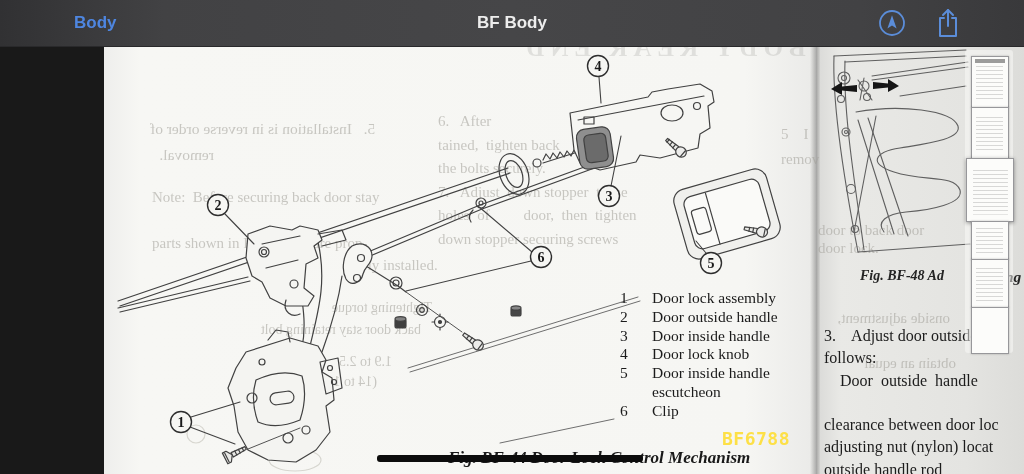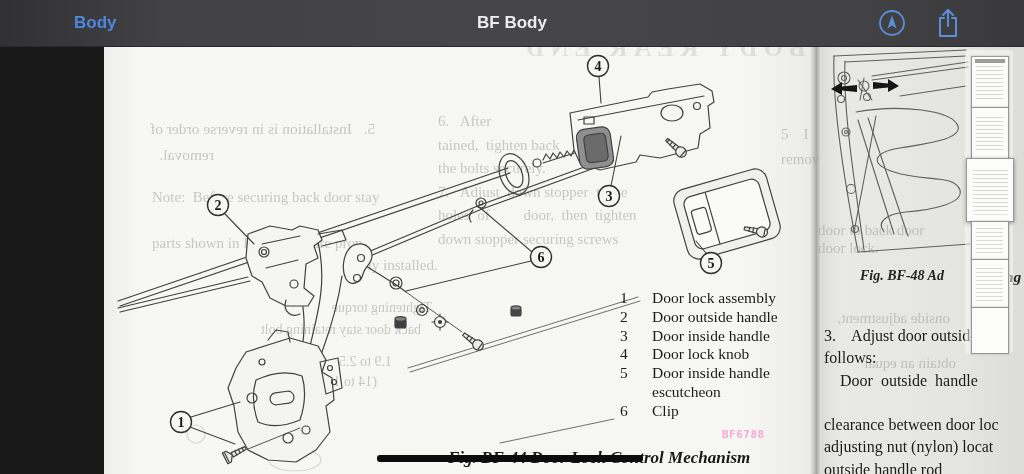--- a/index.html
+++ b/index.html
@@ -26,21 +26,21 @@
     background:linear-gradient(to right,rgba(0,0,0,0),rgba(0,0,0,0.25) 60%,rgba(0,0,0,0.04));}
   .overlay-svg{position:absolute;left:0;top:0;width:1024px;height:428px;pointer-events:none;}
   
   .abs{position:absolute;}
   .heading{left:155px;top:20px;font-family:"Liberation Sans",sans-serif;font-weight:700;
     font-size:17px;letter-spacing:.3px;word-spacing:4px;color:#141414;}
   .plist{left:620px;top:243px;font-size:15.5px;line-height:18.8px;color:#1b1b1b;}
   .plist-row{display:flex;}
   .pnum{width:32px;}
   .figcode{left:722px;top:382px;font-family:"DejaVu Sans Mono",monospace;font-weight:700;
-    font-size:11px;letter-spacing:.5px;color:#f9a8d4;}
+    font-size:18px;letter-spacing:.5px;color:#fde047;}
   .caption{left:448px;top:402px;font-style:italic;font-weight:700;font-size:17px;color:#191919;z-index:5;}
   .cap-bar{left:377px;top:409px;width:266px;height:7px;background:#0c0c0c;border-radius:3px;z-index:6;}
   .r-caption{left:860px;top:222px;font-style:italic;font-weight:700;font-size:14px;color:#242424;}
   .r-caption-tail{left:1005px;top:222px;font-style:italic;font-weight:700;font-size:15.5px;color:#242424;}
   .r-para{left:824px;top:279px;font-size:16px;line-height:22.3px;color:#1c1c1c;white-space:pre;}
   
   .ghost{position:absolute;color:#a19f98;opacity:.55;filter:blur(.45px);white-space:pre;}
   .mir{transform:scaleX(-1);}
   .g-install1{left:150px;top:74px;width:310px;font-size:15.5px;text-align:right;}
   .g-install2{left:150px;top:100px;width:64px;font-size:15.5px;}

